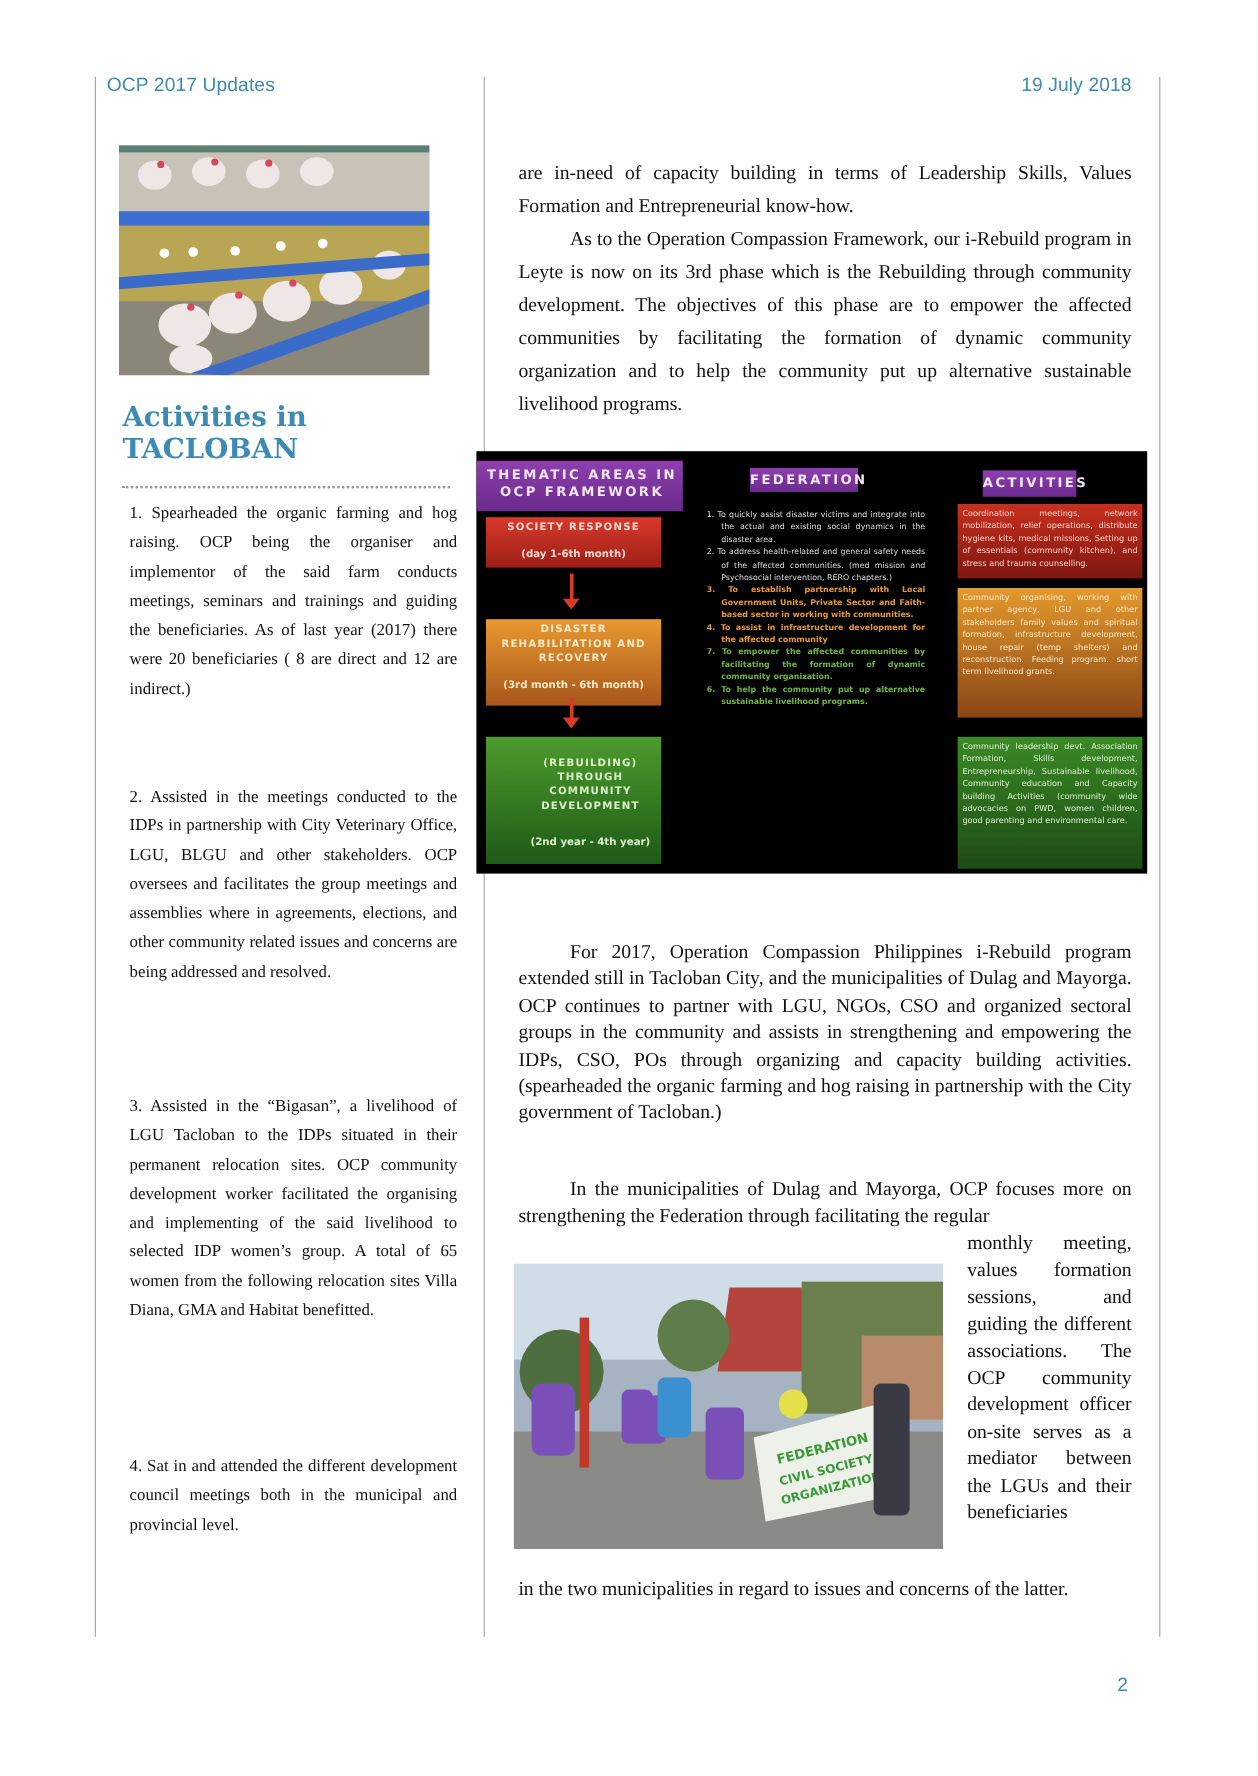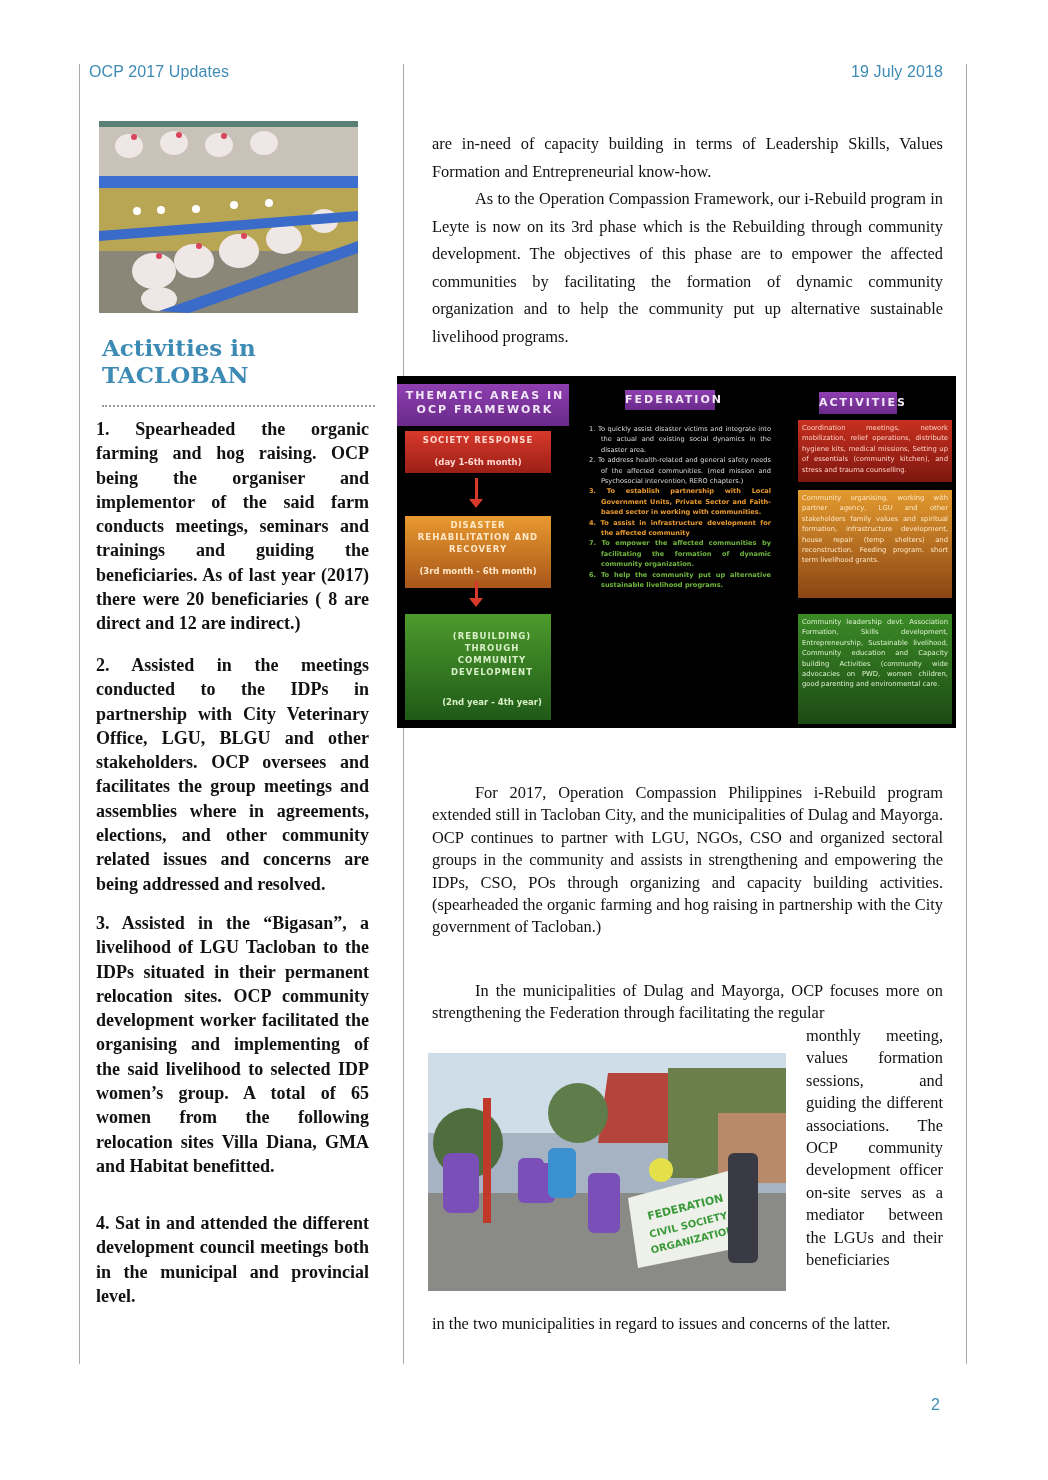--- a/index.html
+++ b/index.html
@@ -13,21 +13,21 @@
   .vrule.l { left: 79px; }
   .vrule.m { left: 403px; }
   .vrule.r { left: 966px; }
 
   .page-num { position: absolute; top: 1396px; left: 931px; font-family: "Liberation Sans", sans-serif; font-size: 16px; color: #3d8bb5; }
 
   
   .photo-chickens { position: absolute; left: 99px; top: 121px; width: 259px; height: 192px; overflow: hidden; }
   .section-title { position: absolute; left: 102px; top: 334px; width: 280px; font-family: "DejaVu Serif", serif; font-weight: bold; font-size: 23px; line-height: 27px; color: #3d8bb5; }
   .dotted { position: absolute; left: 102px; top: 405px; width: 273px; border-top: 2px dotted #999; }
-  .lcol { position: absolute; left: 96px; width: 273px; font-size: 18px; line-height: 24.3px; text-align: justify; font-weight: bold; }
+  .lcol { position: absolute; left: 108px; width: 273px; font-size: 14px; line-height: 24.3px; text-align: justify; }
   .lcol p { margin: 0; }
   .item1 { top: 417px; }
   .item2 { top: 653px; }
   .item3 { top: 911px; }
   .item4 { top: 1211px; }
 
   
   .rtext { position: absolute; left: 432px; width: 511px; font-size: 16.4px; text-align: justify; }
   .rtext p { margin: 0; }
   .para-a { top: 130px; line-height: 27.5px; }

